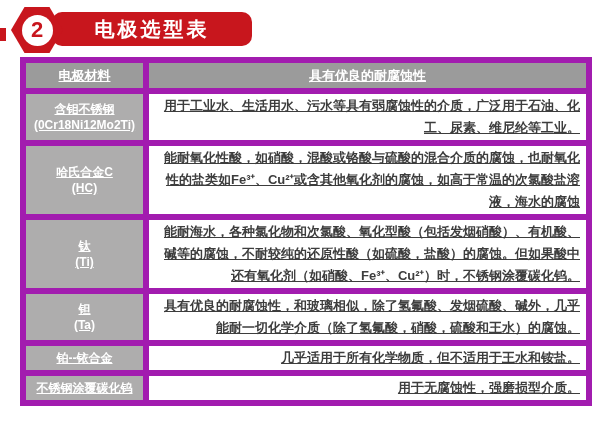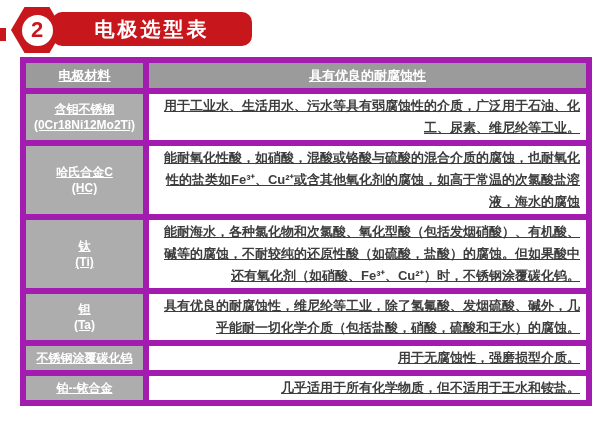--- a/index.html
+++ b/index.html
@@ -122,24 +122,24 @@
     <td class="desc">能耐氧化性酸，如硝酸，混酸或铬酸与硫酸的混合介质的腐蚀，也耐氧化性的盐类如Fe³⁺、Cu²⁺或含其他氧化剂的腐蚀，如高于常温的次氯酸盐溶液，海水的腐蚀</td>
   </tr>
   <tr style="height:70px">
     <td class="mat">钛
 (Ti)</td>
     <td class="desc">能耐海水，各种氯化物和次氯酸、氧化型酸（包括发烟硝酸）、有机酸、碱等的腐蚀，不耐较纯的还原性酸（如硫酸，盐酸）的腐蚀。但如果酸中还有氧化剂（如硝酸、Fe³⁺、Cu²⁺）时，不锈钢涂覆碳化钨。</td>
   </tr>
   <tr style="height:48px">
     <td class="mat">钽
 (Ta)</td>
-    <td class="desc">具有优良的耐腐蚀性，维尼纶等工业，除了氢氟酸、发烟硫酸、碱外，几乎能耐一切化学介质（包括盐酸，硝酸，硫酸和王水）的腐蚀。</td>
+    <td class="desc">具有优良的耐腐蚀性，和玻璃相似，除了氢氟酸、发烟硫酸、碱外，几乎能耐一切化学介质（除了氢氟酸，硝酸，硫酸和王水）的腐蚀。</td>
+  </tr>
+  <tr style="height:24px">
+    <td class="mat">铂--铱合金</td>
+    <td class="desc">几乎适用于所有化学物质，但不适用于王水和铵盐。</td>
   </tr>
   <tr style="height:27px">
     <td class="mat">不锈钢涂覆碳化钨</td>
     <td class="desc">用于无腐蚀性，强磨损型介质。</td>
   </tr>
-  <tr style="height:24px">
-    <td class="mat">铂--铱合金</td>
-    <td class="desc">几乎适用于所有化学物质，但不适用于王水和铵盐。</td>
-  </tr>
 </tbody>
   </table>
 
 </body></html>

